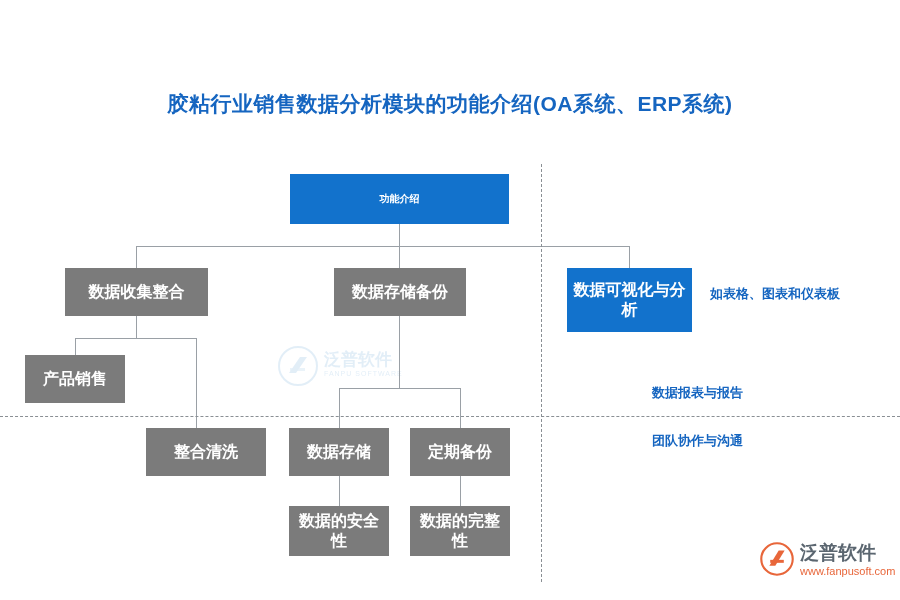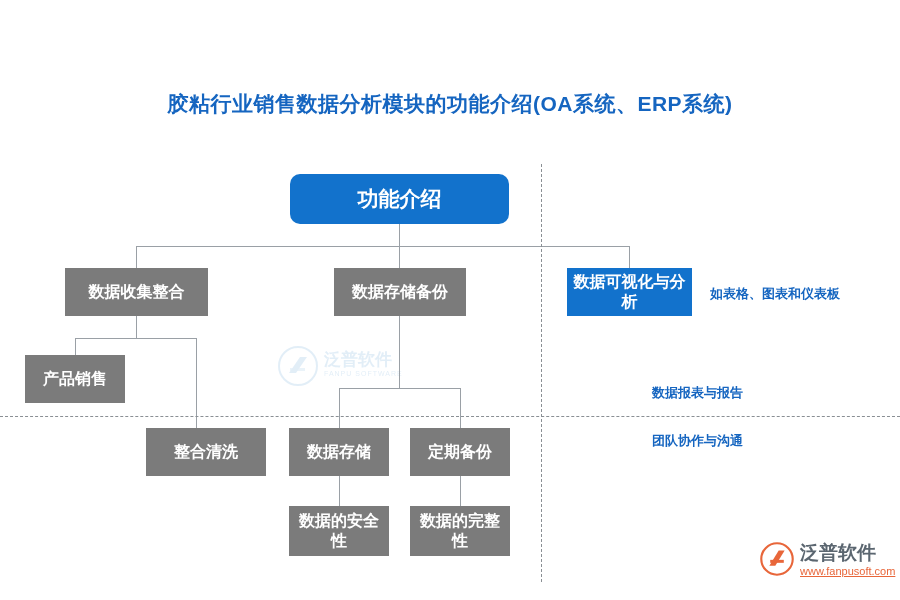--- a/index.html
+++ b/index.html
@@ -99,21 +99,21 @@
     justify-content: center;
     text-align: center;
     color: #ffffff;
     font-size: 16px;
     font-weight: bold;
     line-height: 1.25;
     padding: 2px 4px;
   }
   .node.blue { background: #1272cc; }
   .node.gray { background: #7b7b7b; }
-  .node.root { font-size: 21px; border-radius: 10px; }
+  .node.root { font-size: 10px; }
 
   
   .side-label {
     position: absolute;
     color: #1565c0;
     font-size: 13px;
     font-weight: bold;
     white-space: nowrap;
   }
 
@@ -141,21 +141,20 @@
     color: #5b6670;
     white-space: nowrap;
   }
   .brand-url {
     position: absolute;
     left: 40px;
     top: 25px;
     font-size: 11px;
     color: #e8663a;
     white-space: nowrap;
-    text-decoration: underline;
   }
 </style>
 </head>
 <body>
 
 <div id="canvas">
 
   <div class="title">胶粘行业销售数据分析模块的功能介绍(OA系统、ERP系统)</div>
 
   <div class="watermark">
@@ -192,21 +191,21 @@
   <div class="dash-v" style="left:541px; top:164px; height:418px;"></div>
 
   <div class="dash-h" style="left:0px; top:416px; width:900px;"></div>
 
   <div class="node blue root" style="left:290px; top:174px; width:219px; height:50px;">功能介绍</div>
 
   <div class="node gray" style="left:65px; top:268px; width:143px; height:48px;">数据收集整合</div>
 
   <div class="node gray" style="left:334px; top:268px; width:132px; height:48px;">数据存储备份</div>
 
-  <div class="node blue" style="left:567px; top:268px; width:125px; height:48px;">数据可视化与分析</div>
+  <div class="node blue" style="left:567px; top:268px; width:125px; height:64px;">数据可视化与分析</div>
 
   <div class="node gray" style="left:25px; top:355px; width:100px; height:48px;">产品销售</div>
 
   <div class="node gray" style="left:146px; top:428px; width:120px; height:48px;">整合清洗</div>
 
   <div class="node gray" style="left:289px; top:428px; width:100px; height:48px;">数据存储</div>
 
   <div class="node gray" style="left:410px; top:428px; width:100px; height:48px;">定期备份</div>
 
   <div class="node gray" style="left:289px; top:506px; width:100px; height:50px;">数据的安全性</div>

